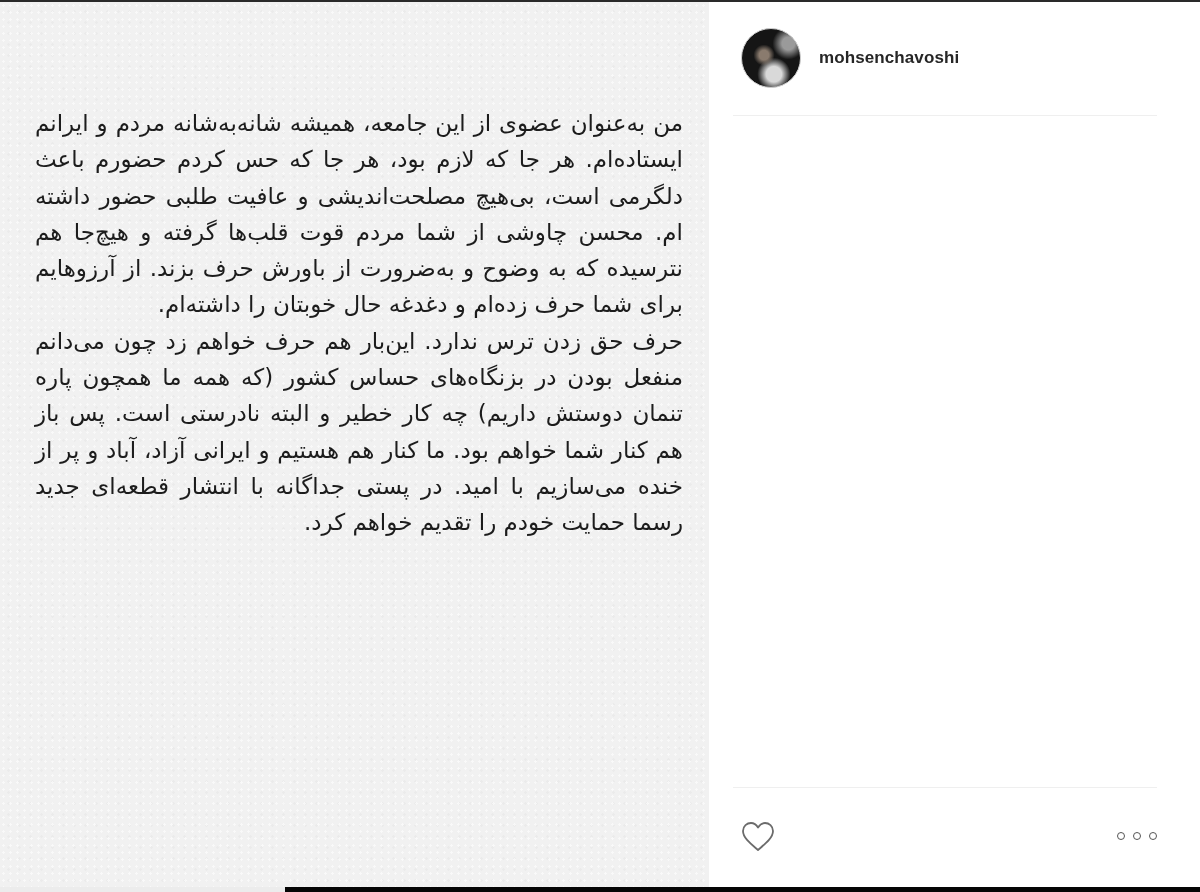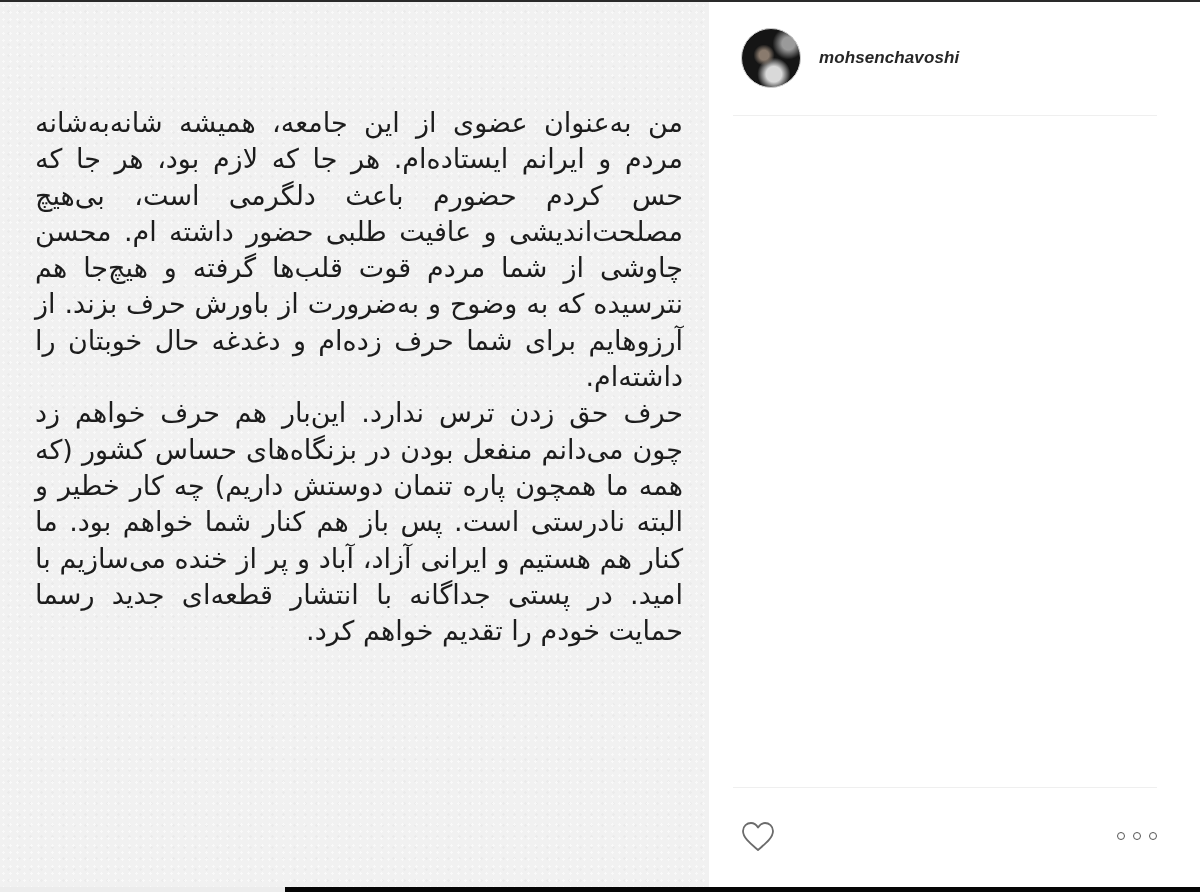--- a/index.html
+++ b/index.html
@@ -19,40 +19,40 @@
       radial-gradient(rgba(255,255,255,0.55) 1px, transparent 1.4px),
       radial-gradient(rgba(0,0,0,0.025) 1px, transparent 1.5px);
     background-size: 7px 7px, 11px 11px;
     background-position: 0 0, 3px 4px;
     overflow: hidden;
   }
   .post-text {
     position: absolute; left: 35px; top: 103px; width: 648px;
     direction: rtl; text-align: justify; text-align-last: right;
     font-family: "DejaVu Sans", sans-serif;
-    font-size: 27px; line-height: 36.3px;
+    font-size: 23px; line-height: 36.3px;
     color: #1c1c1c; letter-spacing: 0;
   }
   .post-text p { margin: 0; }
 
   .sidebar { position: absolute; left: 709px; top: 2px; width: 491px; height: 885px; background: #ffffff; }
   .header { position: absolute; left: 32px; top: 26px; height: 60px; display: flex; align-items: center; }
   .avatar {
     width: 60px; height: 60px; border-radius: 50%;
     background:
       radial-gradient(circle at 38% 45%, #8a7b6e 0 10%, transparent 22%),
       radial-gradient(circle at 55% 78%, #d9d9d9 0 14%, transparent 30%),
       radial-gradient(circle at 80% 25%, #9a9a9a 0 10%, transparent 25%),
       #151515;
     border: 1px solid #cfcfcf;
     box-sizing: border-box;
   }
   .username {
     margin-left: 18px; font-family: "Liberation Sans", sans-serif;
-    font-size: 17px; font-weight: bold; color: #262626; letter-spacing: 0.1px; font-style: italic;
+    font-size: 17px; font-weight: bold; color: #262626; letter-spacing: 0.1px;
   }
   .divider { position: absolute; left: 24px; width: 424px; height: 1px; background: #efefef; }
   .divider.top { top: 113px; }
   .divider.bottom { top: 785px; }
 
   .actions { position: absolute; left: 24px; top: 815px; width: 424px; height: 40px; }
   .like-btn { position: absolute; left: 8px; top: 4px; width: 34px; height: 32px; cursor: pointer; }
   .more-btn { position: absolute; right: 0; top: 12px; width: 40px; height: 14px; cursor: pointer; display: flex; justify-content: space-between; align-items: center; }
   .dot { width: 6px; height: 6px; border: 1.6px solid #555; border-radius: 50%; box-sizing: content-box; }
 </style>

